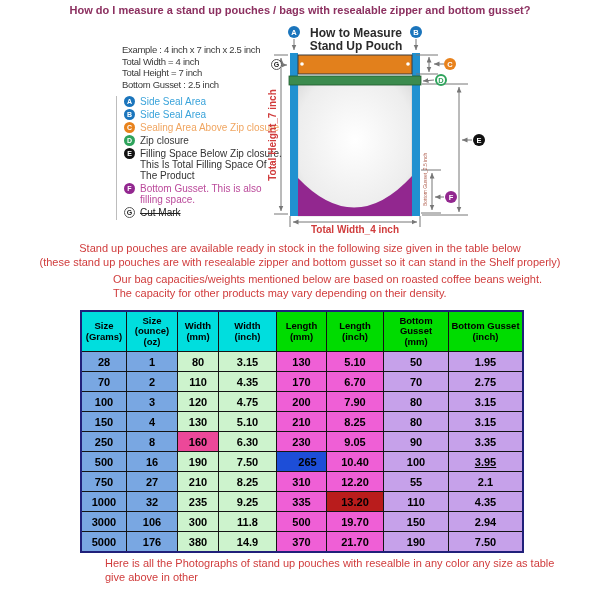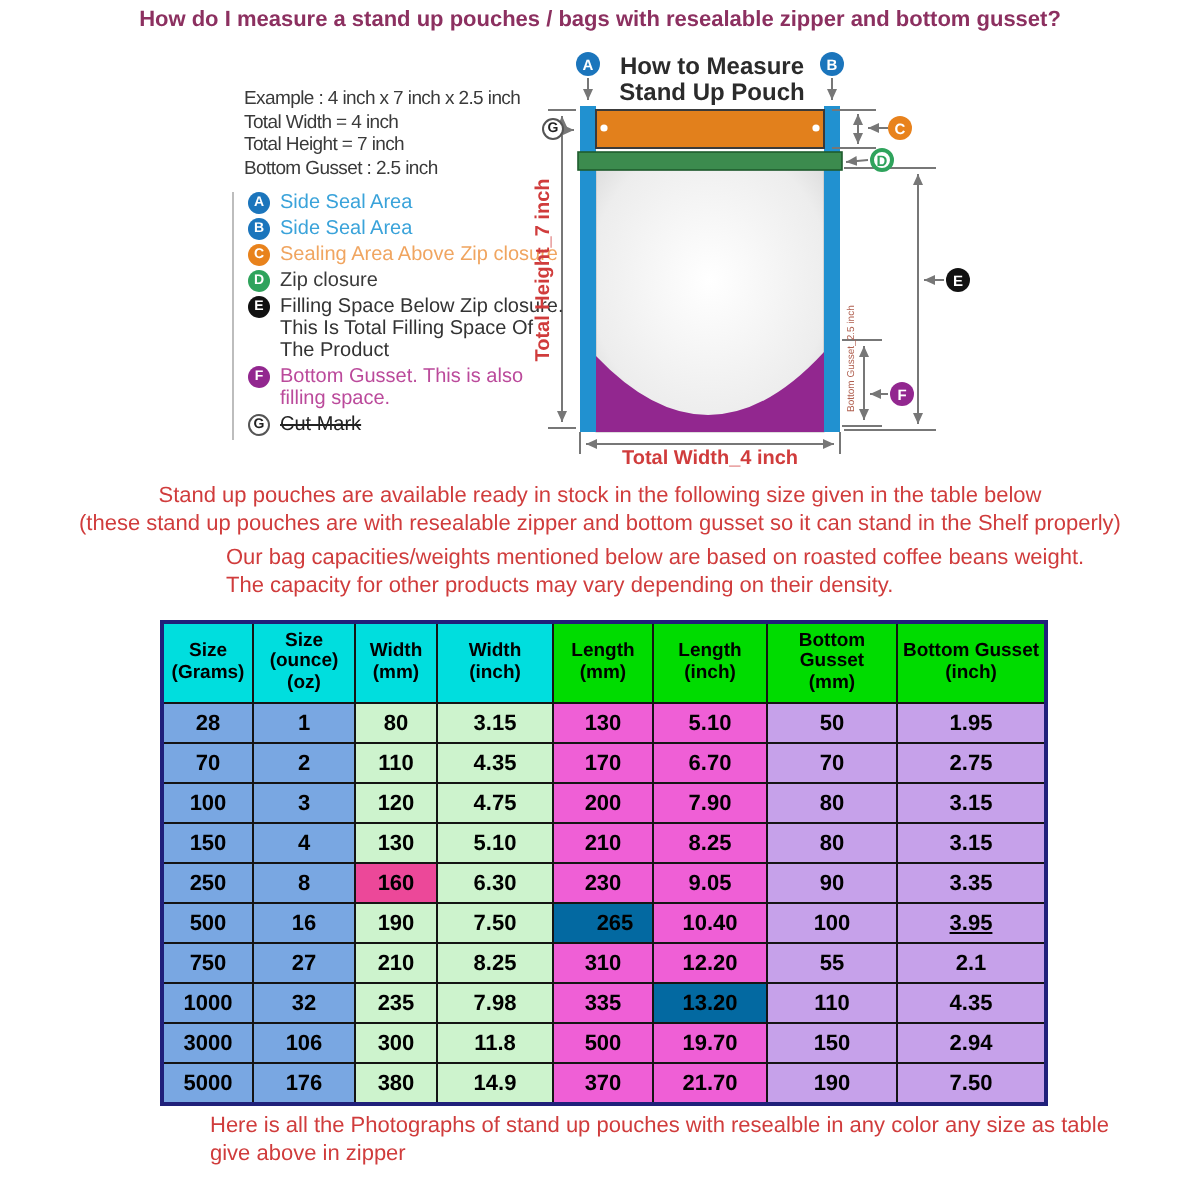--- a/index.html
+++ b/index.html
@@ -243,42 +243,42 @@
           <td style="background: rgb(239, 95, 214);">230</td>
           <td style="background: rgb(239, 95, 214); text-align: center;">9.05</td>
           <td style="background: rgb(198, 161, 234);">90</td>
           <td style="background: rgb(198, 161, 234);">3.35</td>
         </tr>
         <tr>
           <td style="background: rgb(121, 167, 226);">500</td>
           <td style="background: rgb(121, 167, 226);">16</td>
           <td style="background: rgb(205, 243, 205);">190</td>
           <td style="background: rgb(205, 243, 205);">7.50</td>
-          <td style="background: #0369a1; padding-left: 12px;">265</td>
+          <td style="background: #1d4ed8; padding-left: 12px;">265</td>
           <td style="background: rgb(239, 95, 214);">10.40</td>
           <td style="background: rgb(198, 161, 234);">100</td>
           <td style="background: rgb(198, 161, 234); text-decoration: underline;">3.95</td>
         </tr>
         <tr>
           <td style="background: rgb(121, 167, 226);">750</td>
           <td style="background: rgb(121, 167, 226);">27</td>
           <td style="background: rgb(205, 243, 205);">210</td>
           <td style="background: rgb(205, 243, 205);">8.25</td>
           <td style="background: rgb(239, 95, 214);">310</td>
           <td style="background: rgb(239, 95, 214);">12.20</td>
           <td style="background: rgb(198, 161, 234);">55</td>
           <td style="background: rgb(198, 161, 234);">2.1</td>
         </tr>
         <tr>
           <td style="background: rgb(121, 167, 226);">1000</td>
           <td style="background: rgb(121, 167, 226);">32</td>
           <td style="background: rgb(205, 243, 205);">235</td>
-          <td style="background: rgb(205, 243, 205);">7.98</td>
+          <td style="background: rgb(205, 243, 205);">9.25</td>
           <td style="background: rgb(239, 95, 214);">335</td>
-          <td style="background: #0369a1; margin-top: 16px;">13.20</td>
+          <td style="background: #b91c1c; margin-top: 16px;">13.20</td>
           <td style="background: rgb(198, 161, 234);">110</td>
           <td style="background: rgb(198, 161, 234);">4.35</td>
         </tr>
         <tr>
           <td style="background: rgb(121, 167, 226);">3000</td>
           <td style="background: rgb(121, 167, 226);">106</td>
           <td style="background: rgb(205, 243, 205);">300</td>
           <td style="background: rgb(205, 243, 205);">11.8</td>
           <td style="background: rgb(239, 95, 214);">500</td>
           <td style="background: rgb(239, 95, 214);">19.70</td>
@@ -293,16 +293,16 @@
           <td style="background: rgb(239, 95, 214);">370</td>
           <td style="background: rgb(239, 95, 214);">21.70</td>
           <td style="background: rgb(198, 161, 234);">190</td>
           <td style="background: rgb(198, 161, 234);">7.50</td>
         </tr>
       </tbody>
   </table>
 
   <div class="abs note red footer">
     <div>Here is all the Photographs of stand up pouches with resealble in any  color any size as table</div>
-    <div>give above in zipper</div>
+    <div>give above in other</div>
   </div>
 
 </div>
 
 </body></html>

